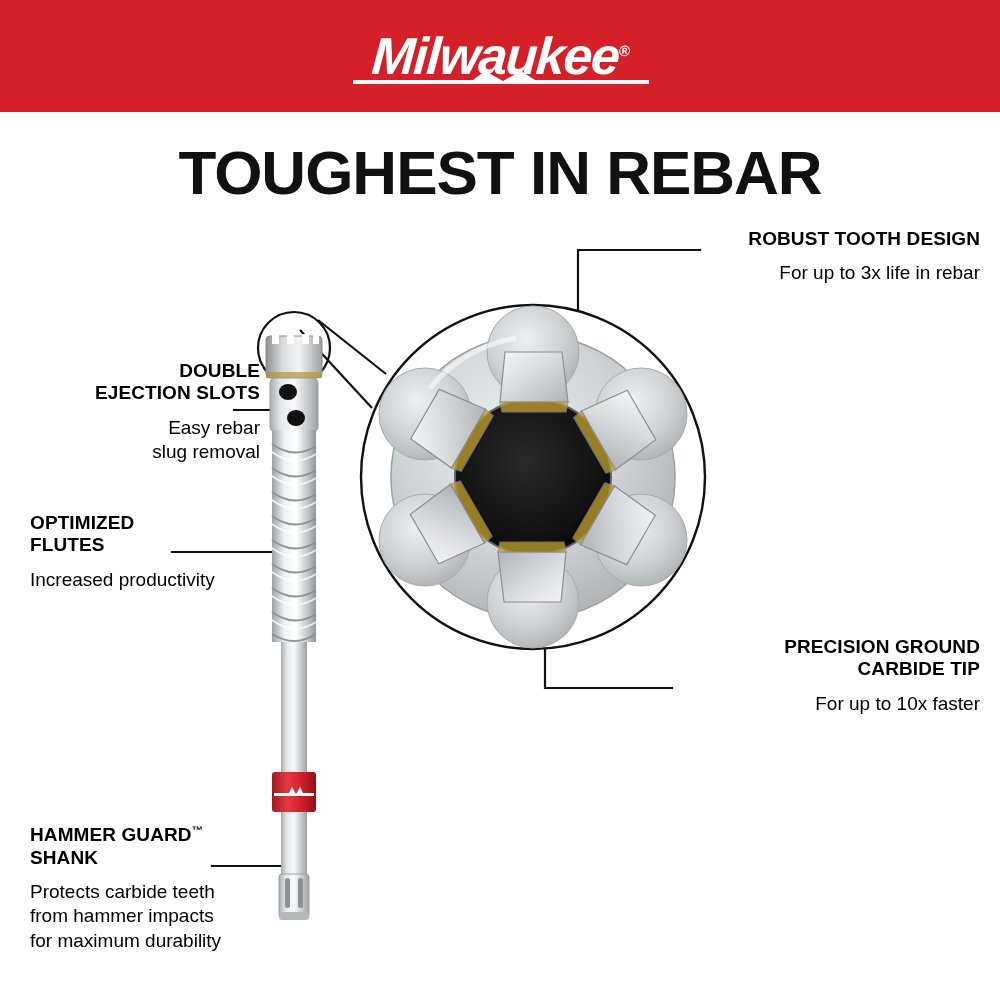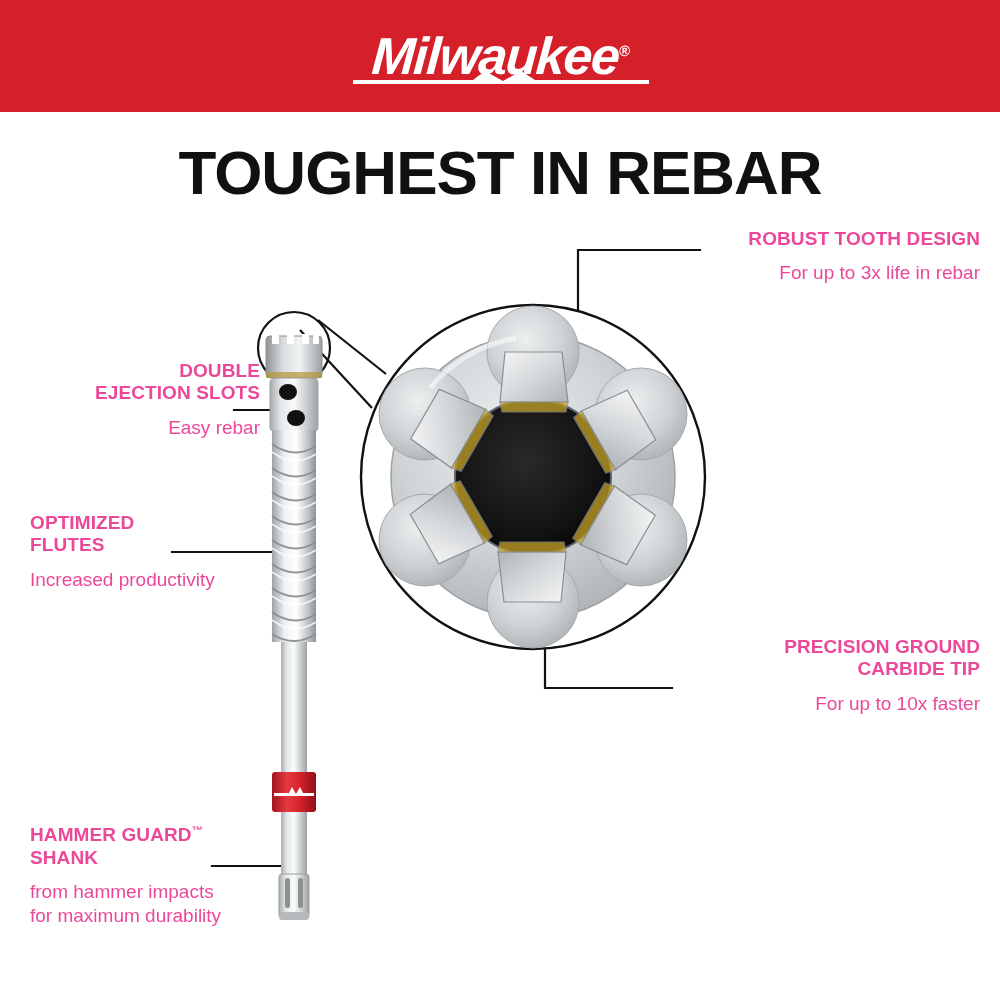--- a/index.html
+++ b/index.html
@@ -81,21 +81,21 @@
     position: absolute;
     left: 0;
     top: 0;
     width: 1000px;
     height: 1000px;
   }
 
   
   .callout {
     position: absolute;
-    color: #ec4899;
+    color: #000000;
   }
   .callout .c-title {
     font-weight: bold;
     font-size: 19px;
     line-height: 1.18;
     letter-spacing: 0.1px;
     text-transform: uppercase;
   }
   .callout .c-body {
     font-size: 19px;
@@ -322,33 +322,35 @@
   </div>
 </div>
 
 <div class="callout" id="callout-double-slots">
   <div class="c-title">
     <div>DOUBLE</div>
     <div>EJECTION SLOTS</div>
   </div>
   <div class="c-body">
     <div>Easy rebar</div>
+    <div>slug removal</div>
   </div>
 </div>
 
 <div class="callout" id="callout-optimized-flutes">
   <div class="c-title">
     <div>OPTIMIZED</div>
     <div>FLUTES</div>
   </div>
   <div class="c-body">Increased productivity</div>
 </div>
 
 <div class="callout" id="callout-hammer-guard">
   <div class="c-title">
     <div><span>HAMMER GUARD</span><span class="tm">™</span></div>
     <div>SHANK</div>
   </div>
   <div class="c-body">
+    <div>Protects carbide teeth</div>
     <div>from hammer impacts</div>
     <div>for maximum durability</div>
   </div>
 </div>
 
 </body></html>

